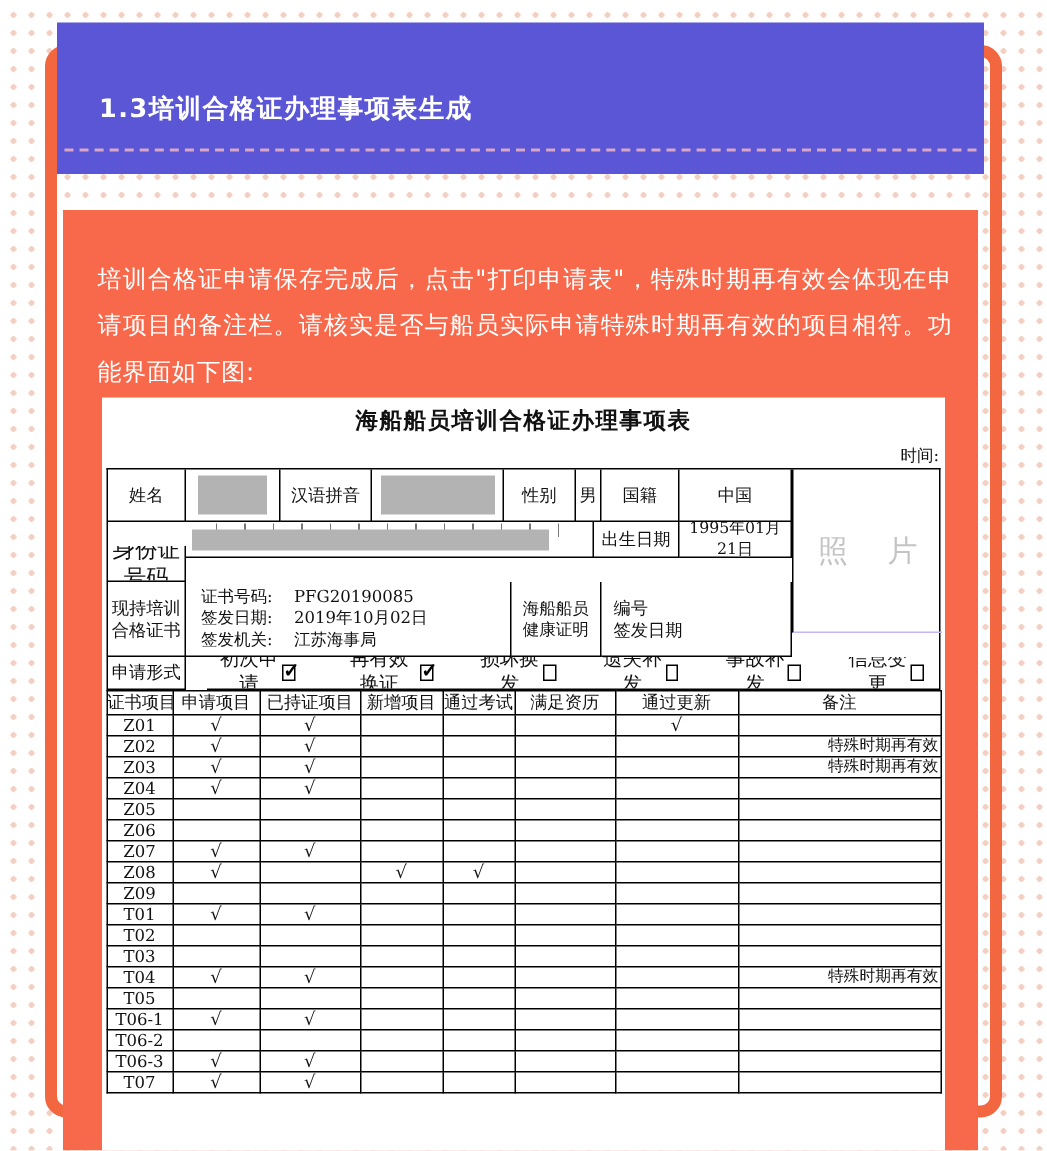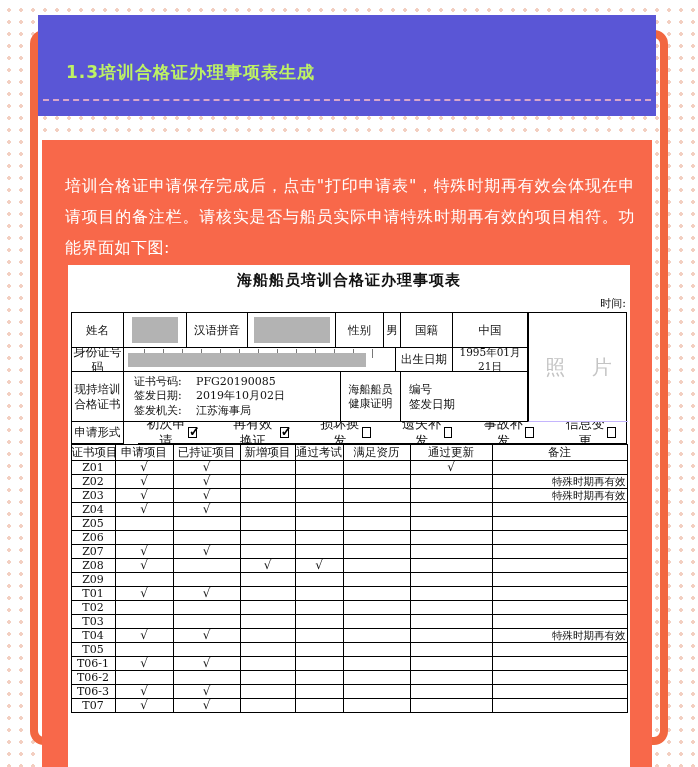--- a/index.html
+++ b/index.html
@@ -28,21 +28,21 @@
     border:8px solid var(--frame);border-radius:14px;
   }
 
   
   .banner{
     position:absolute;left:38px;top:15px;width:618px;height:101px;
     background:var(--banner);
   }
   .banner-title{
     position:absolute;left:28px;top:46px;
-    color:#bef264;font-size:17px;font-weight:bold;letter-spacing:1px;text-align:right;
+    color:#ffffff;font-size:17px;font-weight:bold;letter-spacing:1px;text-align:right;
   }
   .banner-dash{
     position:absolute;left:5px;right:5px;bottom:15px;height:0;
     border-top:2px dashed rgba(240,180,200,0.85);
   }
 
   
   .content{
     position:absolute;left:42px;top:140px;width:610px;height:627px;
     background:var(--panel);
@@ -156,21 +156,21 @@
           <div class="cell" style="width:63px;"><span class="redact name"></span></div>
           <div class="cell" style="width:61px;">汉语拼音</div>
           <div class="cell" style="width:88px;"><span class="redact pinyin"></span></div>
           <div class="cell" style="width:48px;">性别</div>
           <div class="cell" style="width:17px;">男</div>
           <div class="cell" style="width:52px;">国籍</div>
           <div class="cell last" style="width:75px;">中国</div>
         </div>
 
         <div class="trow rowB">
-          <div class="cell" style="width:52px;font-size:12px;">身份证号码</div>
+          <div class="cell" style="width:52px;font-size:15px;margin-top:16px;">身份证号码</div>
           <div class="cell idcell" style="width:272px;">
             <span class="combs"></span>
             <span class="redact idno"></span>
           </div>
           <div class="cell" style="width:57px;">出生日期</div>
           <div class="cell last" style="width:75px;font-size:10.5px;">1995年01月21日</div>
         </div>
 
         <div class="trow rowC">
           <div class="cell" style="width:52px;">现持培训

